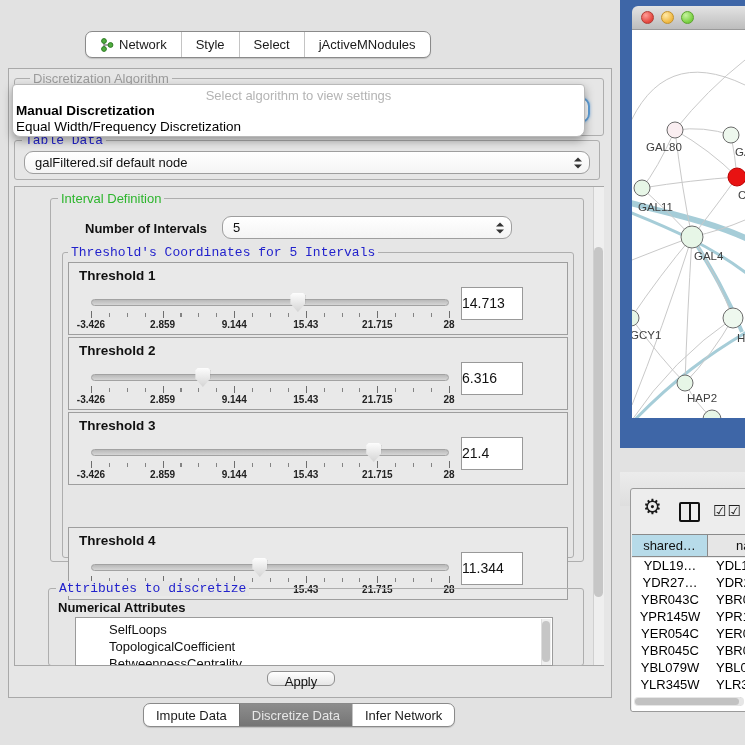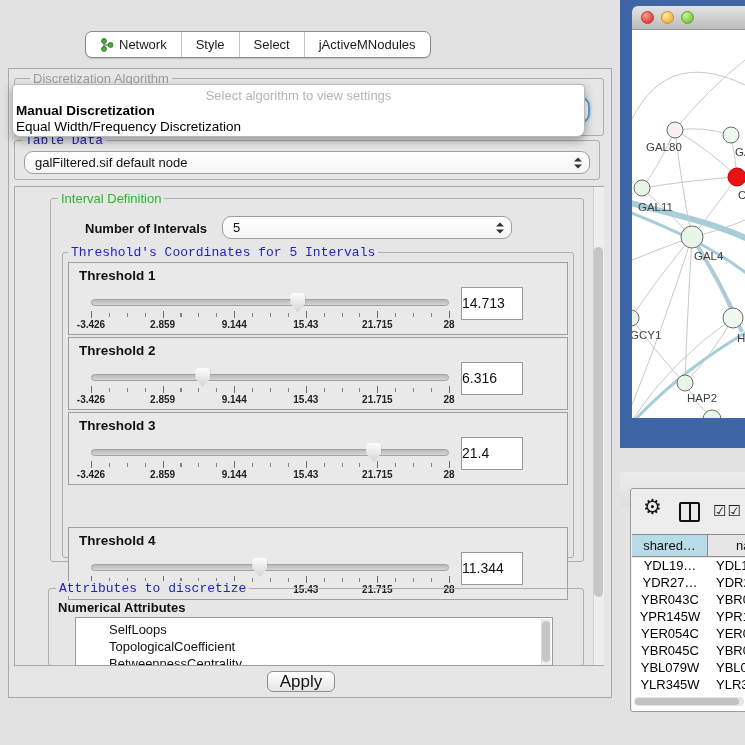--- a/index.html
+++ b/index.html
@@ -77,22 +77,22 @@
   .thr-value { position:absolute; left:392px; top:24px; width:62px; height:33px; background:#fff;
                border:1px solid #999; font-size:14px; color:#111; text-align:left; line-height:31px; }
 
   
   .attr-list { left:75px; top:617px; width:478px; height:49px; background:#fff; border:1px solid #9b9b9b; overflow:hidden;padding-left:25px; }
   .attr-list .item { padding-left:8px; font-size:13px; color:#111; line-height:17px; }
   .attr-list .pad { height:3px; }
   .list-vtrack { position:absolute; right:1px; top:1px; width:10px; height:47px; background:#efefef; border-left:1px solid #ddd; }
   .list-vthumb { position:absolute; right:2px; top:3px; width:8px; height:41px; background:#c6c6c6; border-radius:4px; }
 
-  .apply-btn { left:267px; top:671px; width:68px; height:21px; background:linear-gradient(#ffffff,#e6e6e6);
-               border:1px solid #8e8e8e; border-radius:6px; font-size:17px; color:#111;
+  .apply-btn { left:267px; top:671px; width:68px; height:15px; background:linear-gradient(#ffffff,#e6e6e6);
+               border:1px solid #8e8e8e; border-radius:6px; font-size:13px; color:#111;
                text-align:center; line-height:19px; }
 
   
   .net-window { left:620px; top:0; width:125px; height:448px; background:#3e66a7; }
   .net-titlebar { left:632px; top:6px; width:113px; height:24px; border-radius:6px 0 0 0;
                   background:linear-gradient(#e3e3e3,#bdbdbd); border-bottom:1px solid #9a9a9a; }
   .tl { position:absolute; top:5px; width:13px; height:13px; border-radius:50%; }
   .tl.red    { left:9px;  background:radial-gradient(circle at 35% 30%, #ff9d97, #e3443c 70%); border:1px solid #b03b34; }
   .tl.yellow { left:29px; background:radial-gradient(circle at 35% 30%, #ffe9a8, #efb73f 70%); border:1px solid #c2922c; }
   .tl.green  { left:49px; background:radial-gradient(circle at 35% 30%, #c7f3a0, #77cf3f 70%); border:1px solid #5ba32e; }
@@ -263,20 +263,31 @@
     <div class="pad"></div>
     <div class="item">SelfLoops</div>
     <div class="item">TopologicalCoefficient</div>
     <div class="item">BetweennessCentrality</div>
     <div class="list-vtrack"></div>
     <div class="list-vthumb"></div>
   </div>
 
   <div class="abs apply-btn">Apply</div>
 
+  <div class="abs seg botseg">
+    <div class="s">
+        <span>Impute Data</span>
+      </div>
+    <div class="s sel">
+        <span>Discretize Data</span>
+      </div>
+    <div class="s">
+        <span>Infer Network</span>
+      </div>
+  </div>
 
   <div class="abs net-window"></div>
   <div class="abs net-titlebar">
     <div class="tl red"></div>
     <div class="tl yellow"></div>
     <div class="tl green"></div>
   </div>
   <div class="abs net-canvas">
     <svg width="113" height="388" viewBox="0 0 113 388" font-family="Liberation Sans, sans-serif">
 

